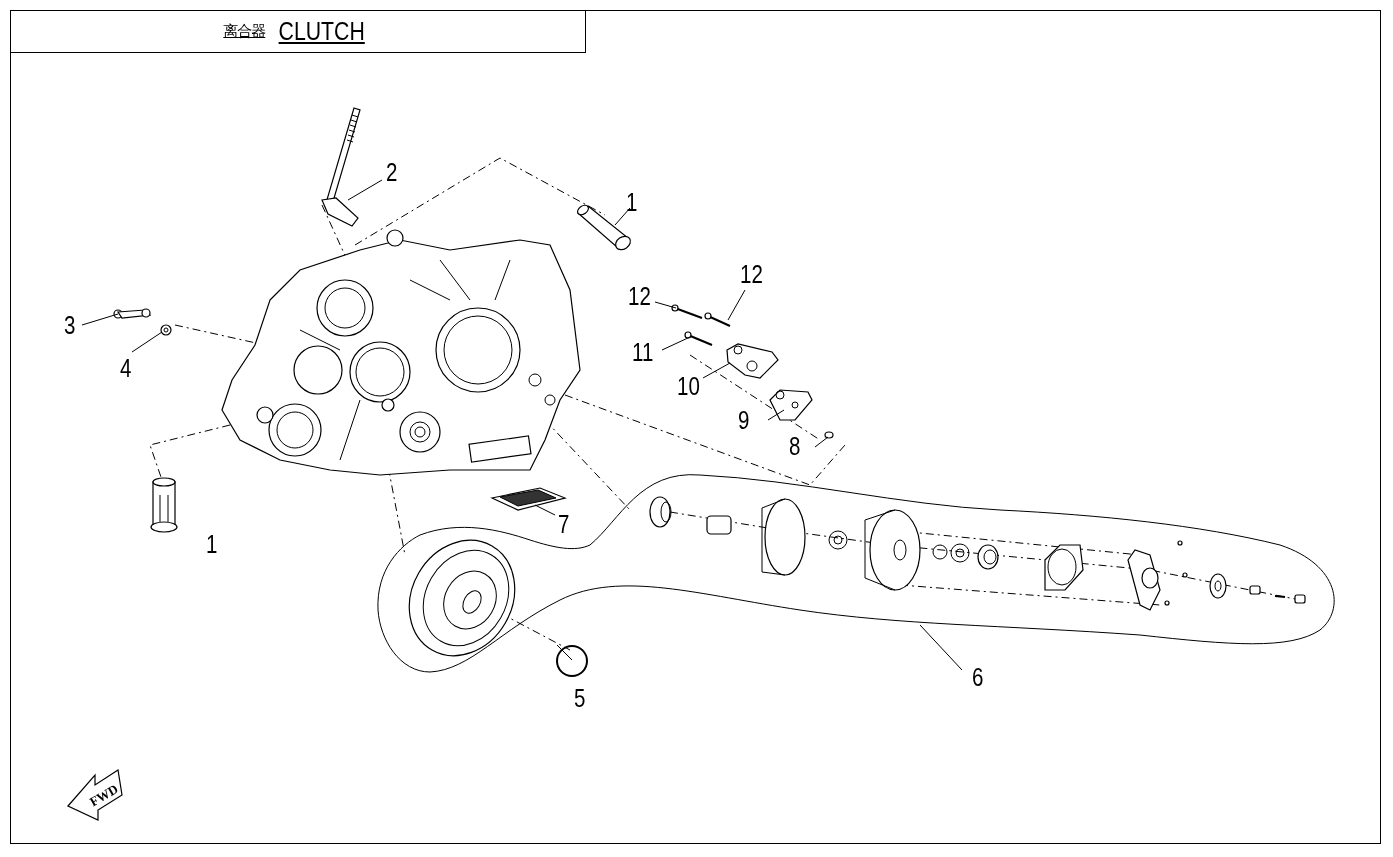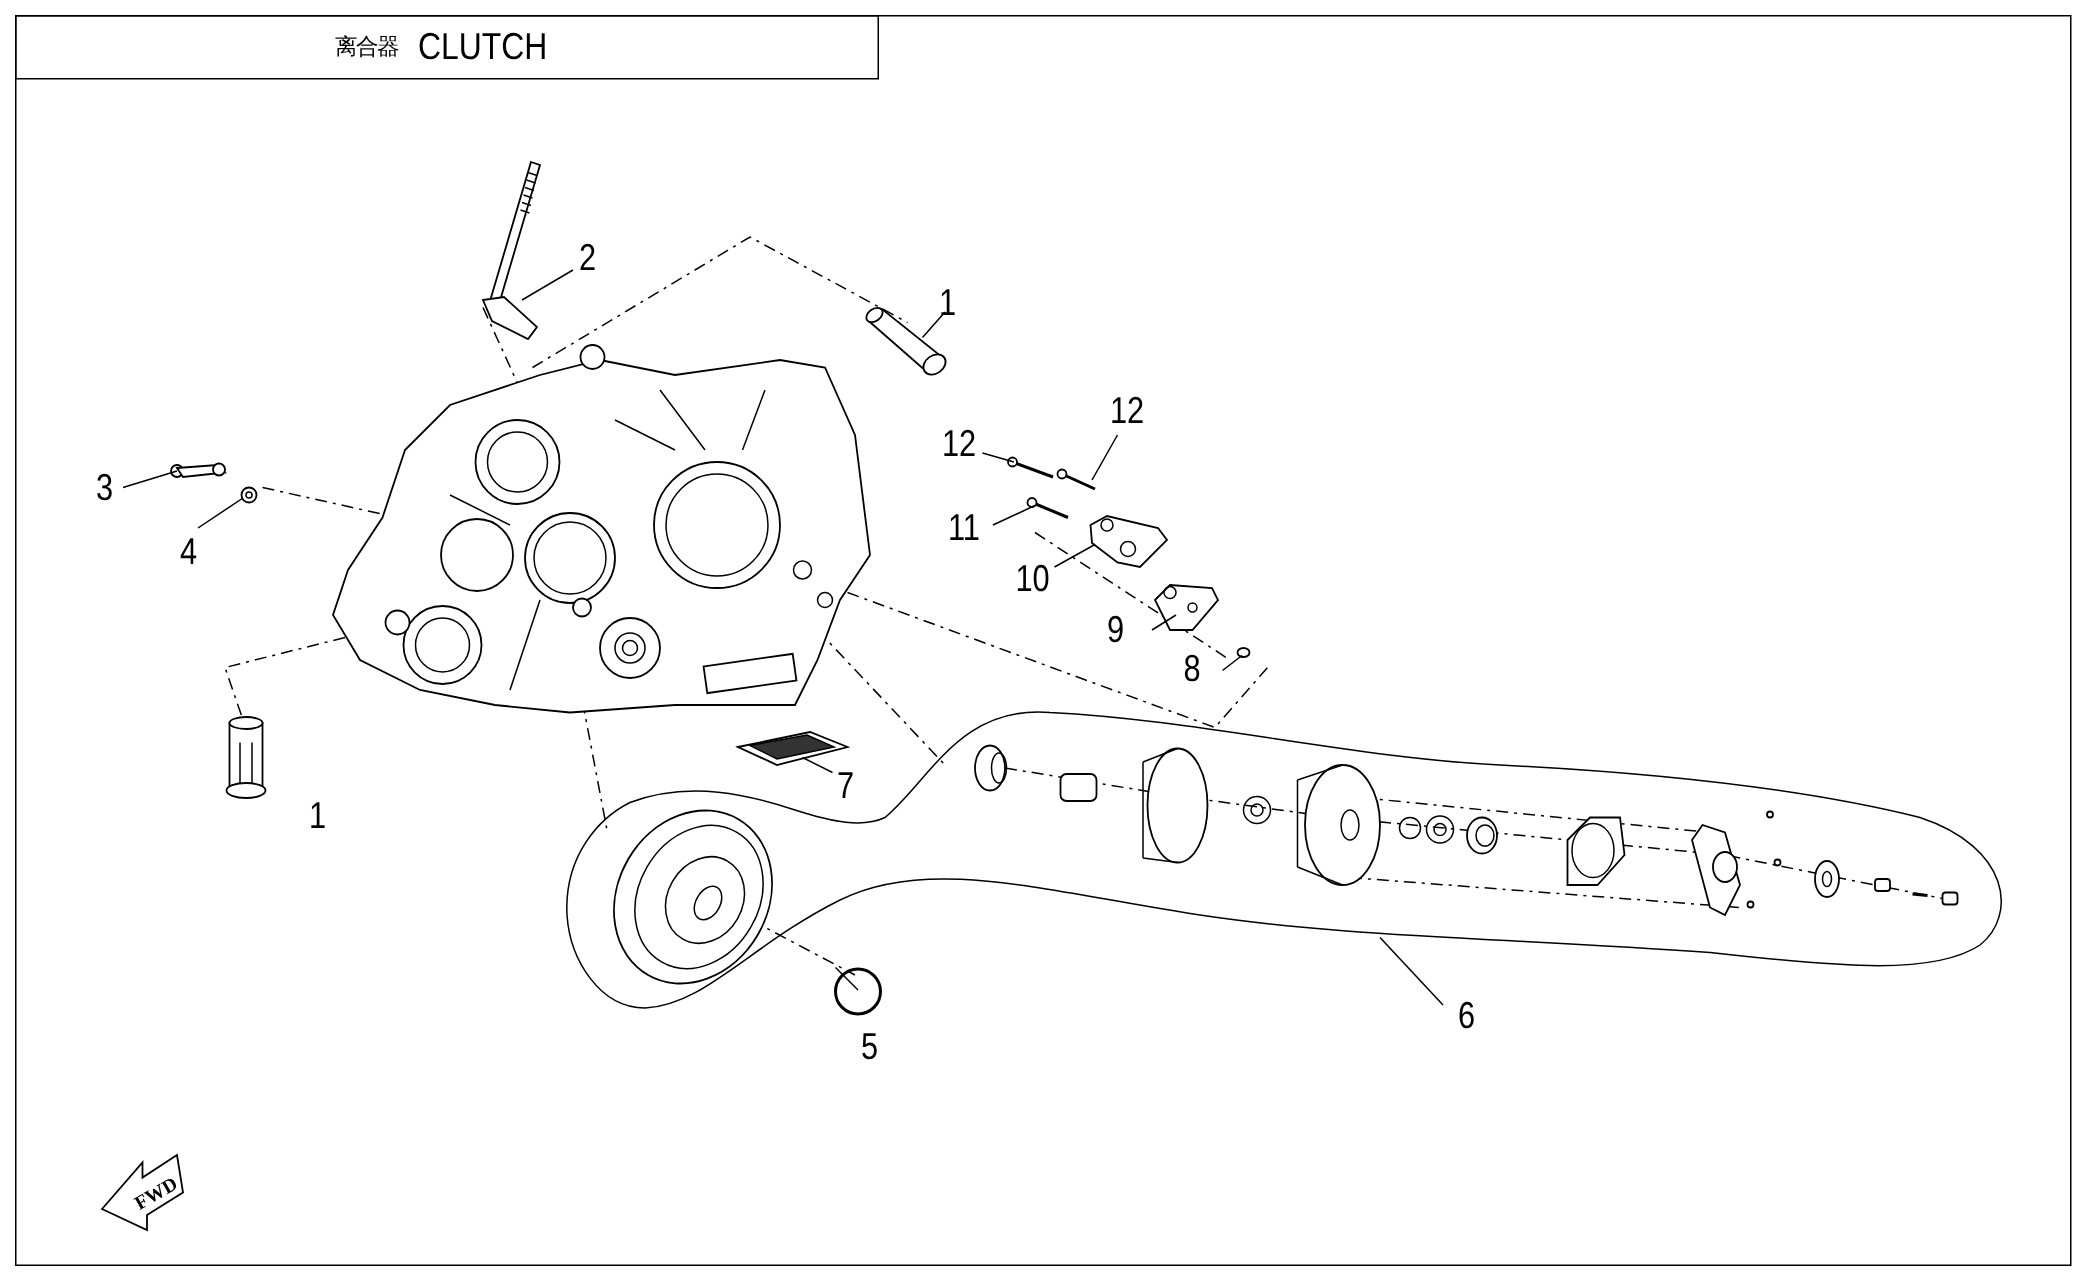--- a/index.html
+++ b/index.html
@@ -1,18 +1,18 @@
 <!DOCTYPE html>
 <html><head>
 <meta charset="utf-8">
 <style>
   html,body{margin:0;padding:0;background:#fff;}
   body{width:1393px;height:857px;position:relative;overflow:hidden;font-family:"Liberation Sans",sans-serif;}
   #frame{position:absolute;left:10px;top:10px;width:1371px;height:834px;border:1px solid #000;box-sizing:border-box;}
-  #title-box{position:absolute;left:10px;top:10px;width:576px;height:43px;border:1px solid #000;box-sizing:border-box;display:flex;align-items:center;justify-content:center;}
+  #title-box{position:absolute;left:10px;top:10px;width:576px;height:43px;border:1px solid #000;box-sizing:border-box;display:flex;align-items:center;justify-content:center;text-decoration:underline;}
   #title-box .cn{font-family:"DejaVu Sans",sans-serif;font-size:15px;margin-right:6px;letter-spacing:-1px;}
   #title-box .en{font-size:25px;transform:scaleX(0.85);display:inline-block;}
   svg#art{position:absolute;left:0;top:0;}
   .callout{position:absolute;font-family:"Liberation Sans",sans-serif;font-size:25px;color:#000;transform:scaleX(0.82);transform-origin:left top;line-height:1;}
   .ln{stroke:#000;stroke-width:1;fill:none;}
   .dash{stroke:#000;stroke-width:1;fill:none;stroke-dasharray:8 4 2 4;}
   .part{stroke:#000;stroke-width:1.2;fill:#fff;}
   .thick{stroke:#000;stroke-width:2;fill:none;}
 </style>
 </head>

